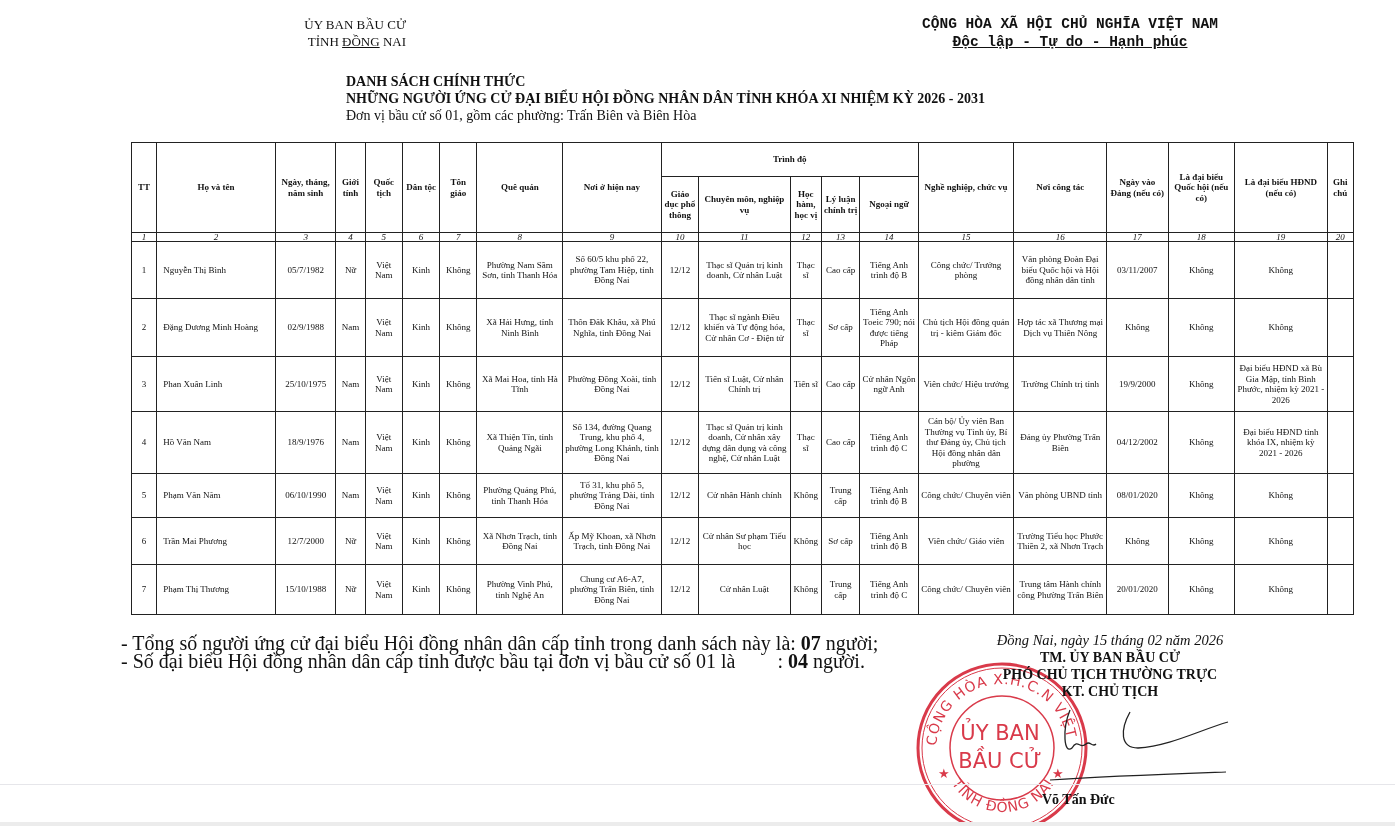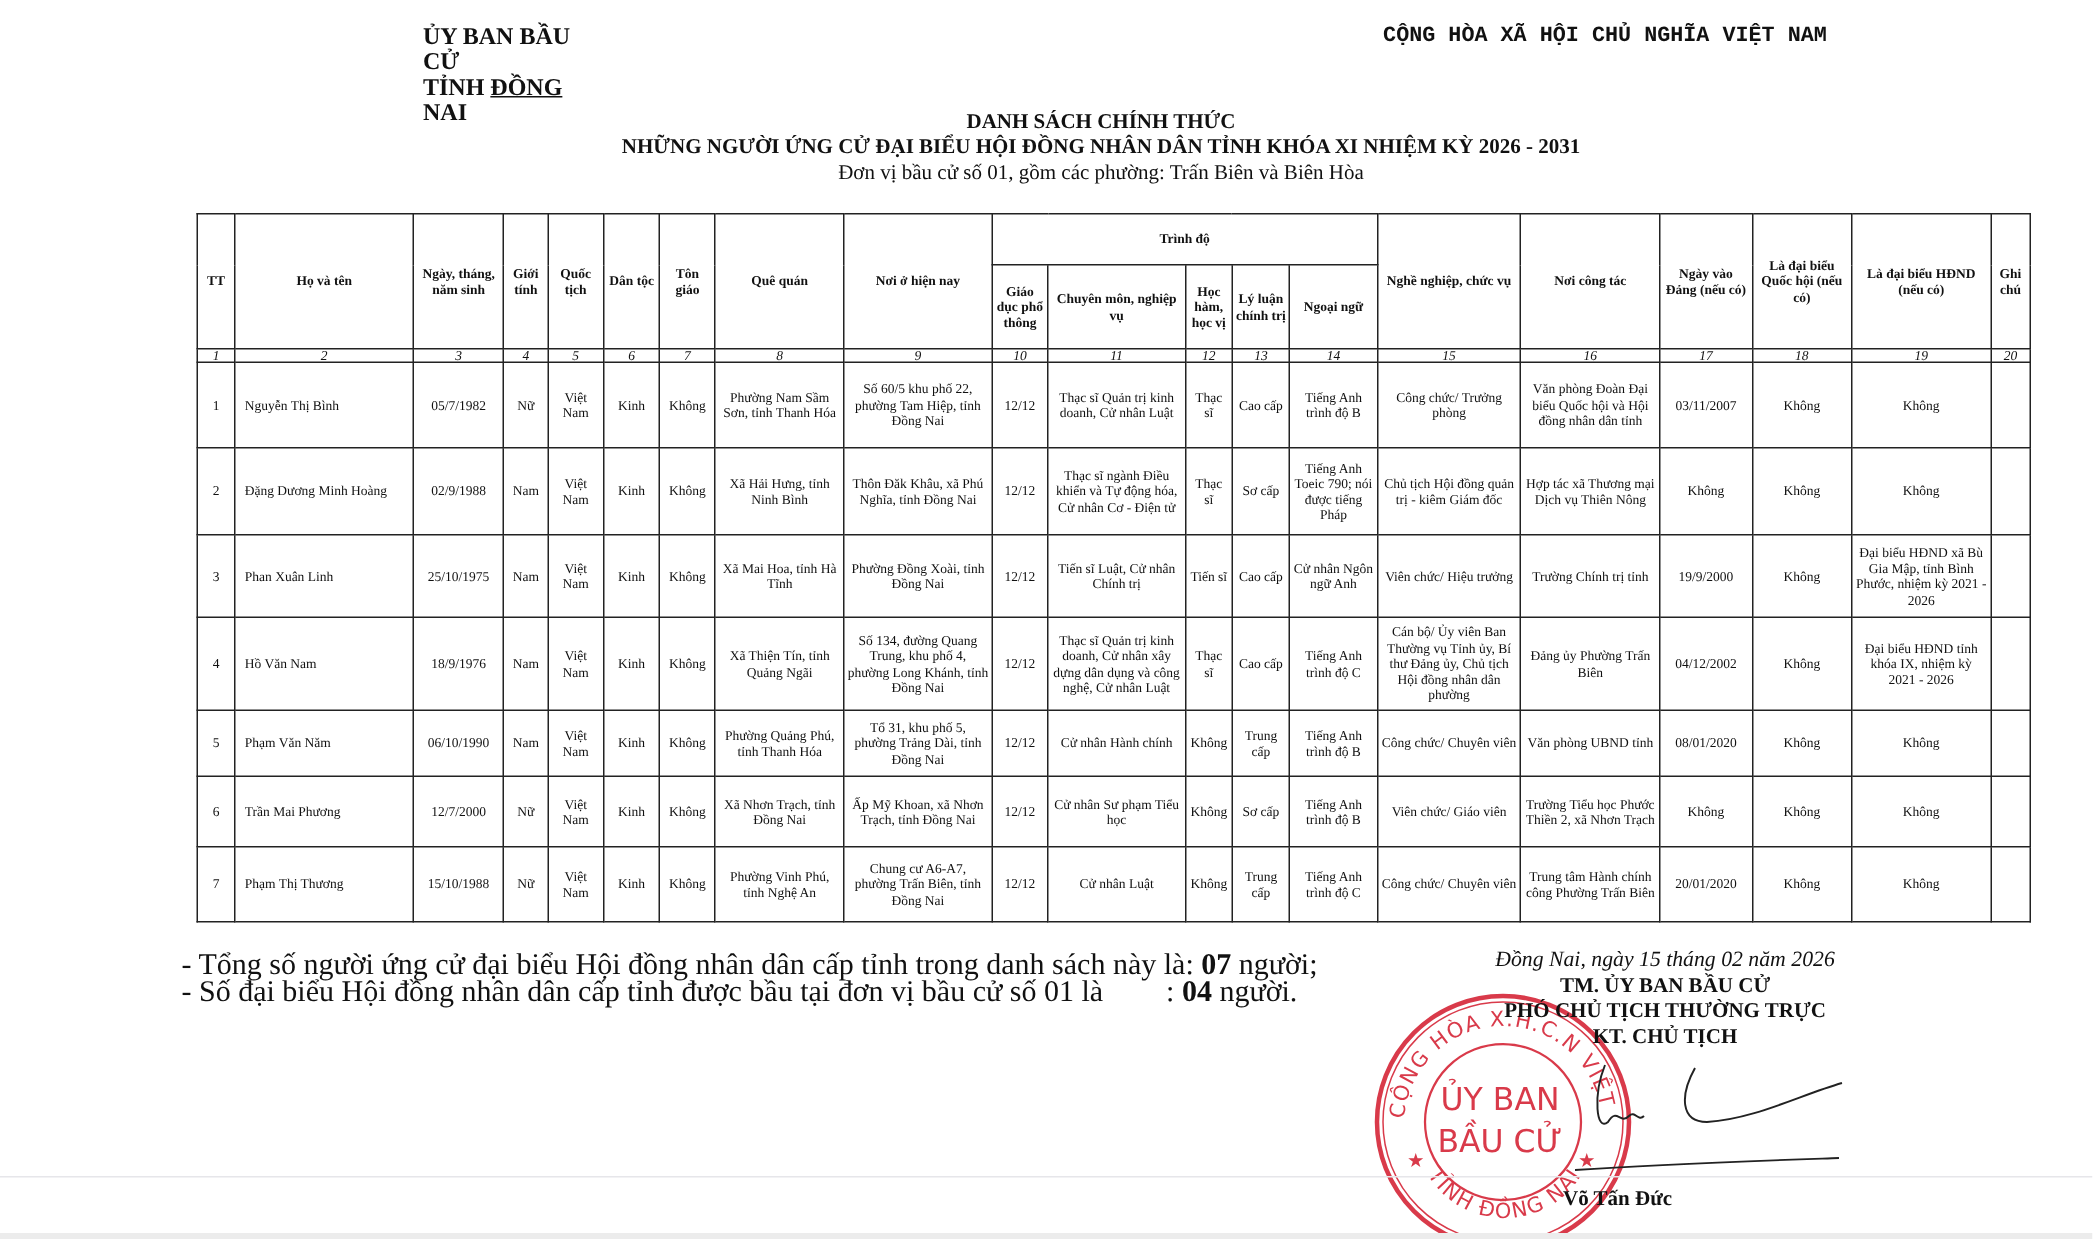--- a/index.html
+++ b/index.html
@@ -3,30 +3,30 @@
 <meta charset="utf-8">
 <style>
   html, body { margin: 0; padding: 0; }
   body {
     width: 1395px; height: 826px; position: relative; overflow: hidden;
     background: #ffffff; color: #111;
     font-family: "Liberation Serif", "DejaVu Serif", serif;
   }
   .hdr-left {
     position: absolute; left: 282px; top: 16px; width: 124px;
-    text-align: left; font-weight: bold; font-size: 16px; line-height: 17px;
+    text-align: right; font-weight: normal; font-size: 13px; line-height: 17px;
   }
   .hdr-right {
     position: absolute; left: 905px; top: 15px; width: 330px;
     text-align: center; font-weight: bold; font-size: 14.5px; line-height: 18px; font-family: Liberation Mono, monospace;
   }
   .u { text-decoration: underline; }
   .title-block {
-    position: absolute; left: 324px; top: 73px; width: 820px;
-    text-align: center; line-height: 17px;
+    position: absolute; left: 346px; top: 73px; width: 820px;
+    text-align: left; line-height: 17px;
   }
   .title-1, .title-2 { font-weight: bold; font-size: 14px; }
   .title-3 { font-size: 14px; }
 
   table.list {
     position: absolute; left: 131px; top: 142px; width: 1223px;
     border-collapse: collapse; table-layout: fixed;
     font-size: 9px; line-height: 10.5px;
   }
   table.list th, table.list td {
@@ -62,20 +62,21 @@
 </style>
 </head>
 <body>
 
 <div class="hdr-left">
   <div>ỦY BAN BẦU CỬ</div>
   <div><span>TỈNH </span><span class="u">ĐỒNG</span><span> NAI</span></div>
 </div>
 <div class="hdr-right">
   <div>CỘNG HÒA XÃ HỘI CHỦ NGHĨA VIỆT NAM</div>
+  <div class="u">Độc lập - Tự do - Hạnh phúc</div>
 </div>
 
 <div class="title-block">
   <div class="title-1">DANH SÁCH CHÍNH THỨC</div>
   <div class="title-2">NHỮNG NGƯỜI ỨNG CỬ ĐẠI BIỂU HỘI ĐỒNG NHÂN DÂN TỈNH KHÓA XI NHIỆM KỲ 2026 - 2031</div>
   <div class="title-3">Đơn vị bầu cử số 01, gồm các phường: Trấn Biên và Biên Hòa</div>
 </div>
 
 <table class="list">
   <colgroup>

